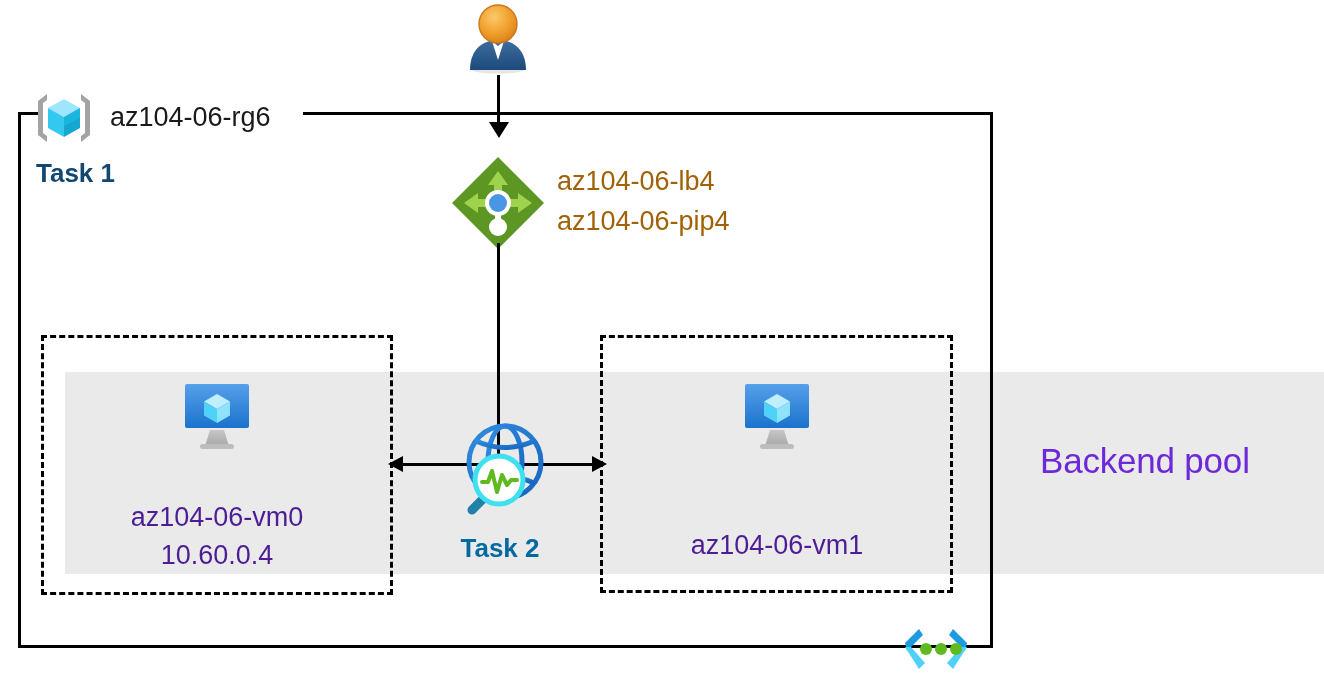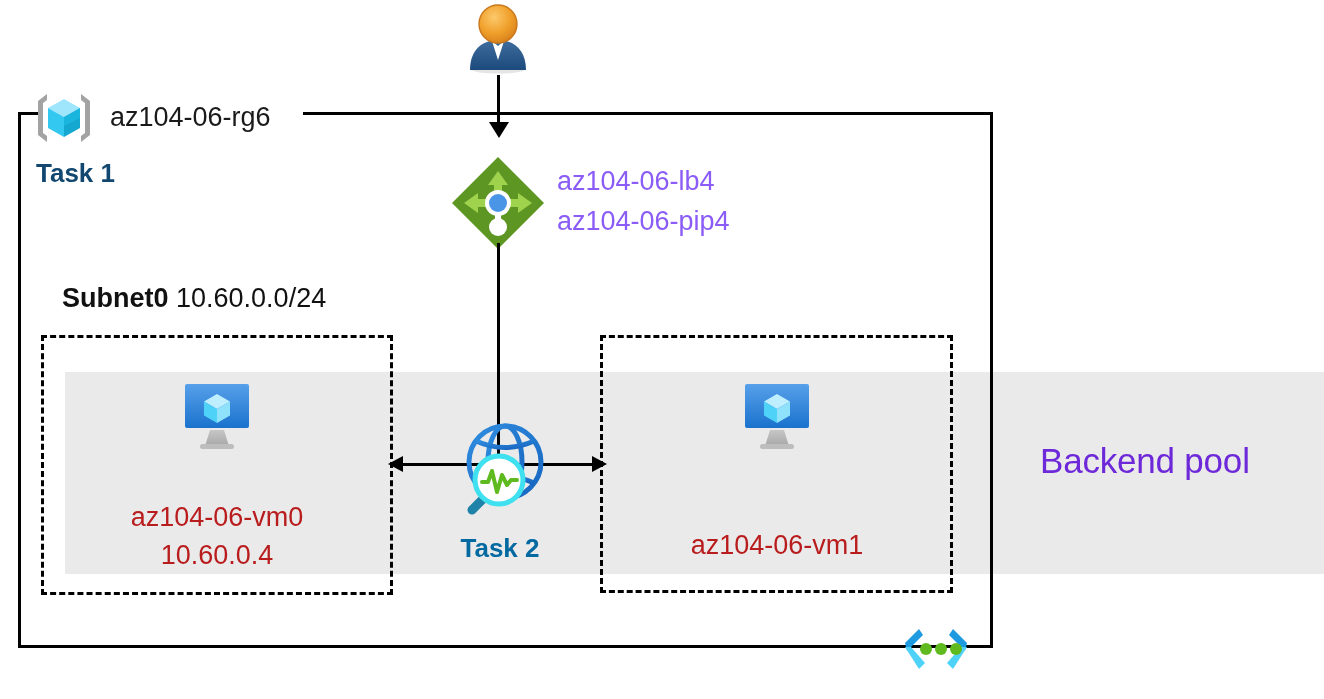--- a/index.html
+++ b/index.html
@@ -76,21 +76,21 @@
     border-left: 10px solid transparent;
     border-right: 10px solid transparent;
     border-top: 16px solid #000;
   }
 
   
   .lb-icon { left: 450px; top: 155px; width: 96px; height: 96px; }
   .lb-labels {
     left: 557px; top: 161px;
     font-size: 27px;
-    color: #8b5cf6;
+    color: #a16207;
     line-height: 40px;
     white-space: nowrap;
   }
   .lb-line { left: 497px; top: 243px; width: 3px; height: 222px; background: #000; }
 
   
   .subnet-title {
     font-size: 27px;
     color: #111;
     white-space: nowrap;
@@ -107,21 +107,21 @@
   }
   .subnet0-box { left: 41px;  top: 335px; width: 352px; height: 260px; }
   .subnet1-box { left: 600px; top: 335px; width: 353px; height: 258px; }
 
   
   .vm-icon { width: 74px; height: 70px; }
   .vm0-icon { left: 180px; top: 382px; }
   .vm1-icon { left: 740px; top: 382px; }
   .vm-label {
     font-size: 27px;
-    color: #b91c1c;
+    color: #4c1d95;
     line-height: 38px;
     text-align: center;
     white-space: nowrap;
   }
   .vm0-label { left: 67px;  top: 498px; width: 300px; }
   .vm1-label { left: 627px; top: 526px; width: 300px; }
 
   
   .globe-wrap { left: 455px; top: 418px; width: 92px; height: 100px; }
   .task2 {
@@ -229,24 +229,20 @@
       <circle cx="48" cy="48" r="13" fill="#ffffff"></circle>
       <circle cx="48" cy="48" r="9" fill="#4b95e6"></circle>
     </svg>
   </div>
   <div class="abs lb-labels">
     <div>az104-06-lb4</div>
     <div>az104-06-pip4</div>
   </div>
   <div class="abs lb-line"></div>
 
-  <div class="abs subnet-title subnet0-title">
-    <b>Subnet0</b>
-    <span>10.60.0.0/24</span>
-  </div>
   <div class="abs subnet-box subnet0-box"></div>
 
   <div class="abs vm-icon vm0-icon">
     <svg viewBox="0 0 74 70" width="74" height="70">
       <defs>
         <linearGradient id="scrG0" x1="0" y1="0" x2="0" y2="1">
           <stop offset="0%" stop-color="#57a0ea"></stop>
           <stop offset="100%" stop-color="#1a72cd"></stop>
         </linearGradient>
         <linearGradient id="standG0" x1="0" y1="0" x2="0" y2="1">

